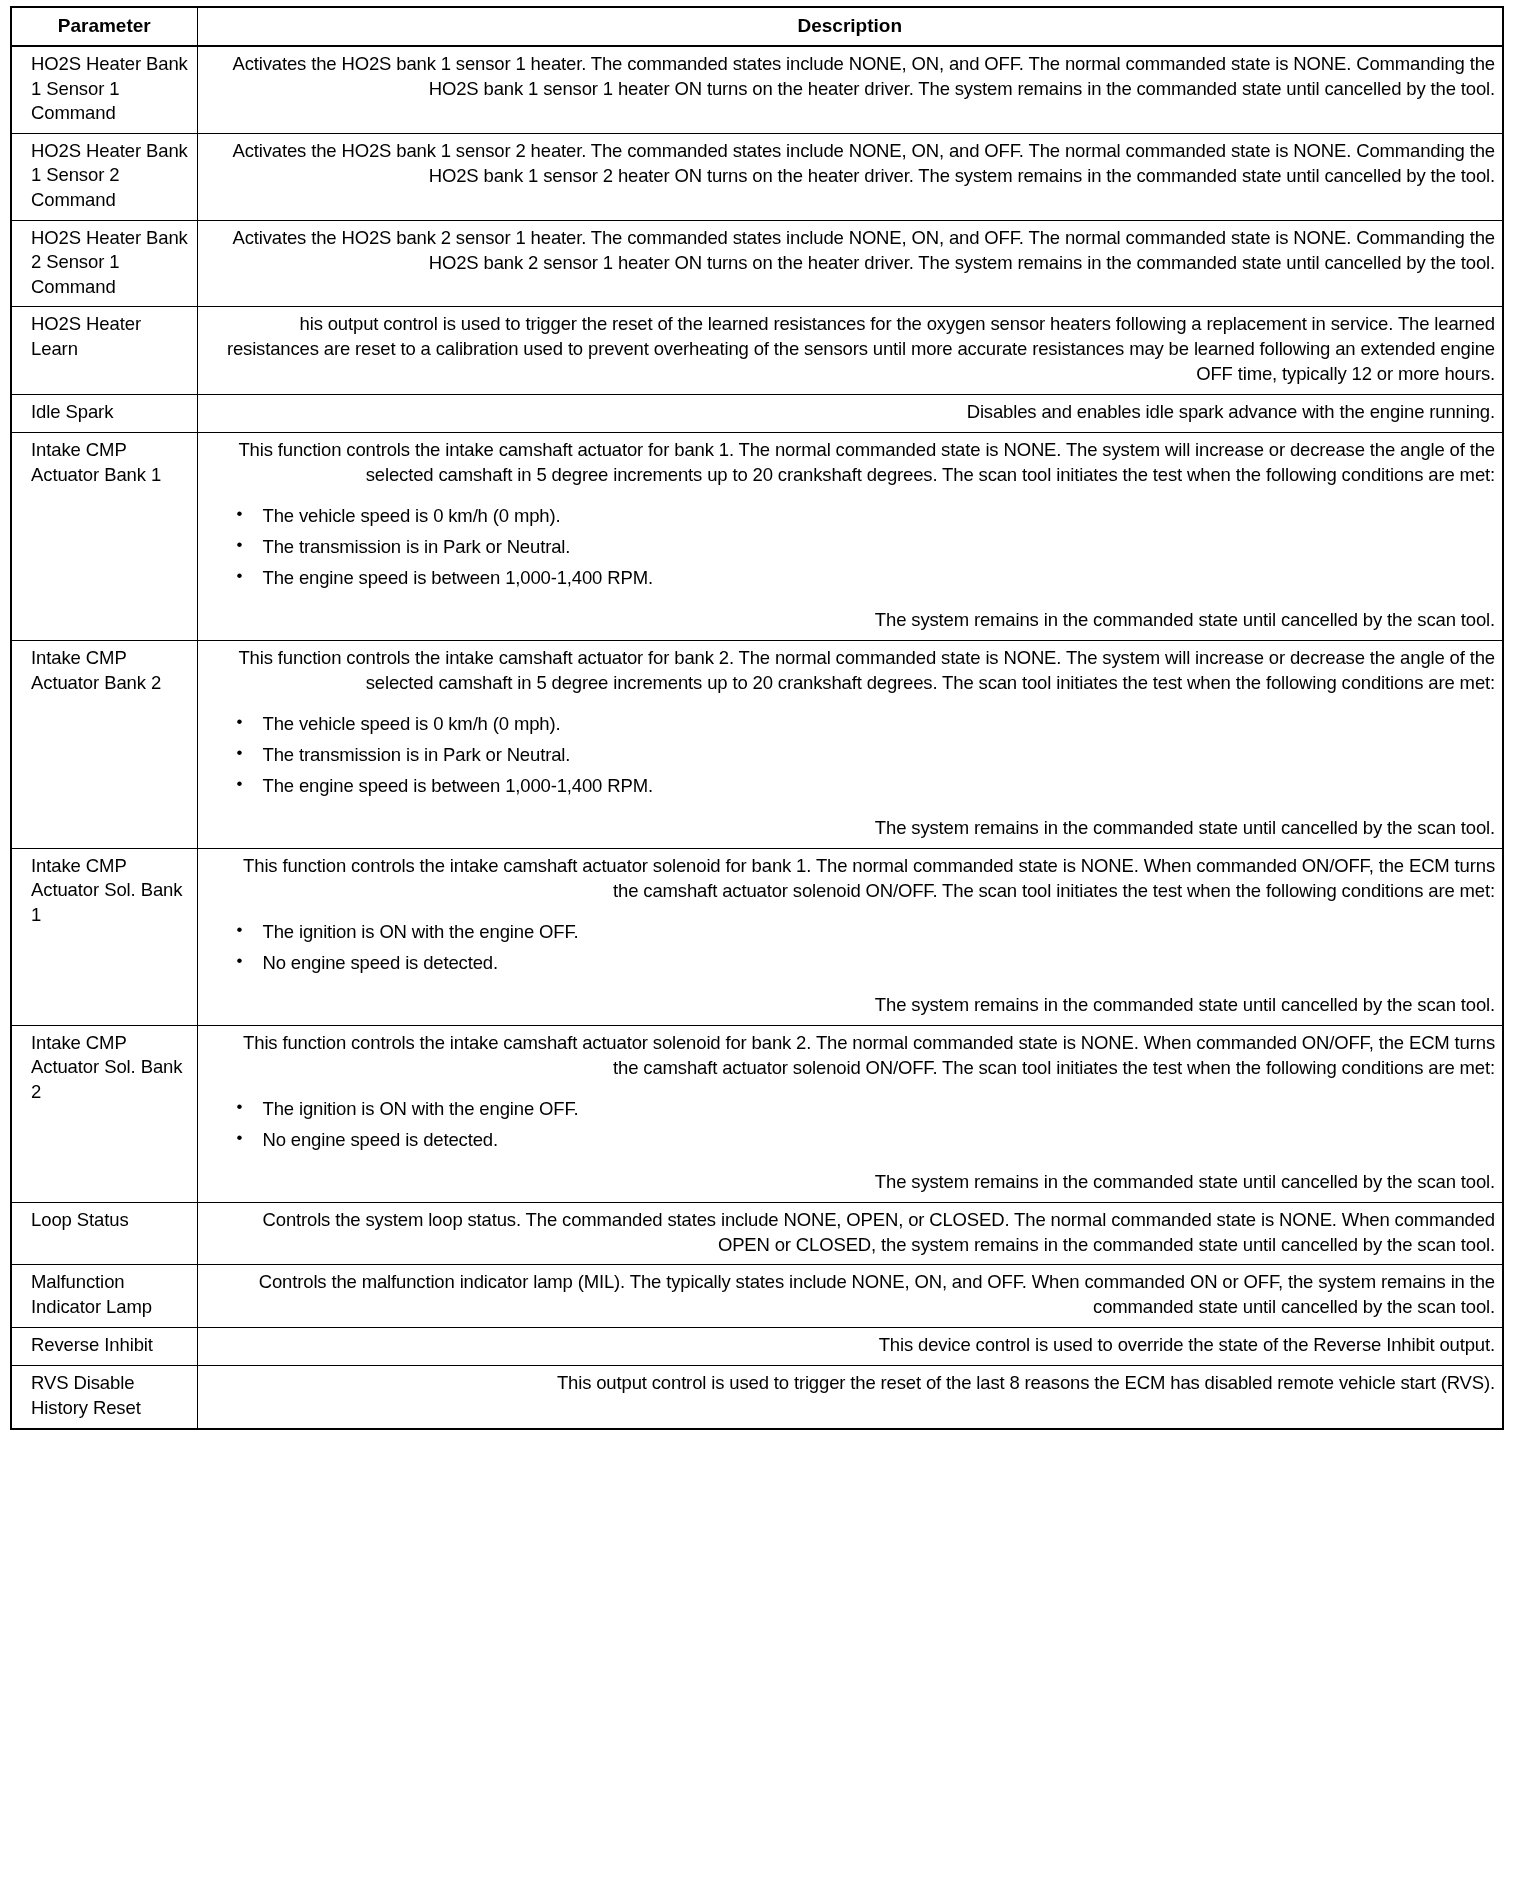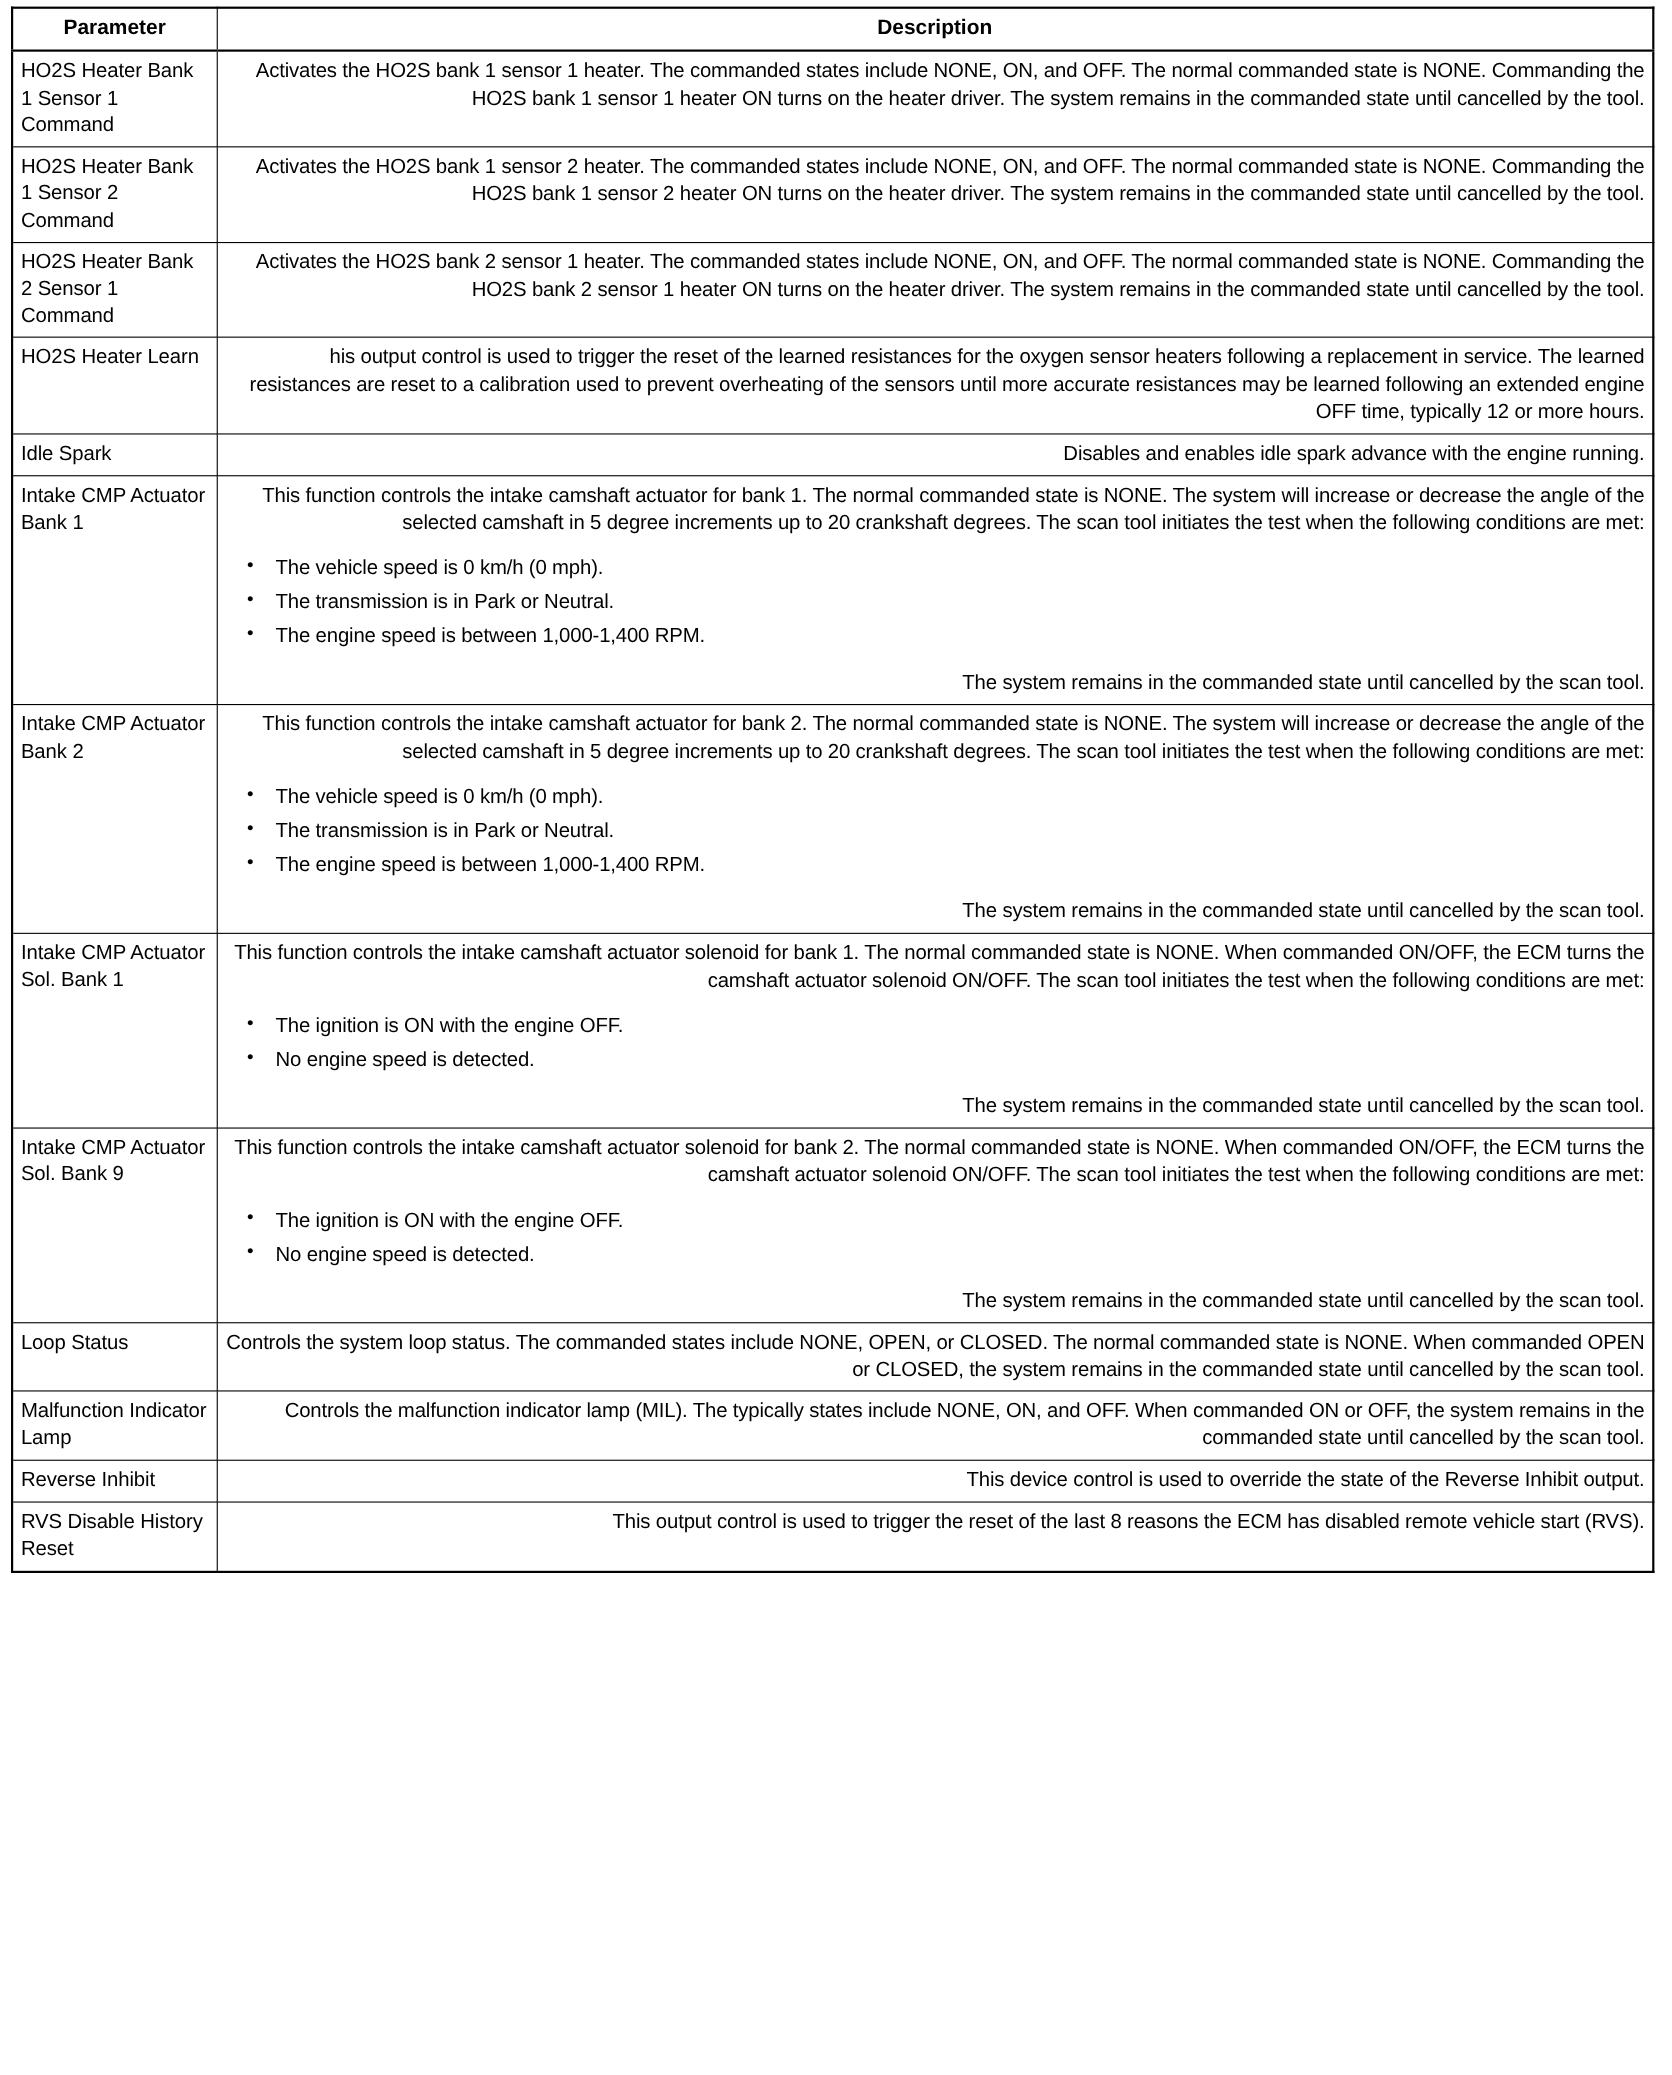--- a/index.html
+++ b/index.html
@@ -20,21 +20,21 @@
   }
   table.spec {
     border-collapse: collapse;
     width: 1492px;
     table-layout: fixed;
     border: 2px solid #000;
   }
   table.spec th, table.spec td {
     border: 1px solid #000;
     vertical-align: top;
-    padding: 5px 7px 7px 7px;
+    padding: 5px 7px 7px 19px;
   }
   table.spec thead th {
     border-bottom: 2px solid #000;
     text-align: center;
     font-size: 19px;
     font-weight: bold;
     padding: 7px 6px 8px 6px;
   }
   col.c-param { width: 186px; }
   col.c-desc  { width: 1306px; }
@@ -151,21 +151,21 @@
           <td class="desc">
             <p>This function controls the intake camshaft actuator solenoid for bank 1. The normal commanded state is NONE. When commanded ON/OFF, the ECM turns the camshaft actuator solenoid ON/OFF. The scan tool initiates the test when the following conditions are met:</p>
             <ul>
               <li>The ignition is ON with the engine OFF.</li>
               <li>No engine speed is detected.</li>
             </ul>
             <p>The system remains in the commanded state until cancelled by the scan tool.</p>
           </td>
         </tr>
         <tr>
-          <td class="param">Intake CMP Actuator Sol. Bank 9</td>
+          <td class="param">Intake CMP Actuator Sol. Bank 2</td>
           <td class="desc">
             <p>This function controls the intake camshaft actuator solenoid for bank 2. The normal commanded state is NONE. When commanded ON/OFF, the ECM turns the camshaft actuator solenoid ON/OFF. The scan tool initiates the test when the following conditions are met:</p>
             <ul>
               <li>The ignition is ON with the engine OFF.</li>
               <li>No engine speed is detected.</li>
             </ul>
             <p>The system remains in the commanded state until cancelled by the scan tool.</p>
           </td>
         </tr>
         <tr>

